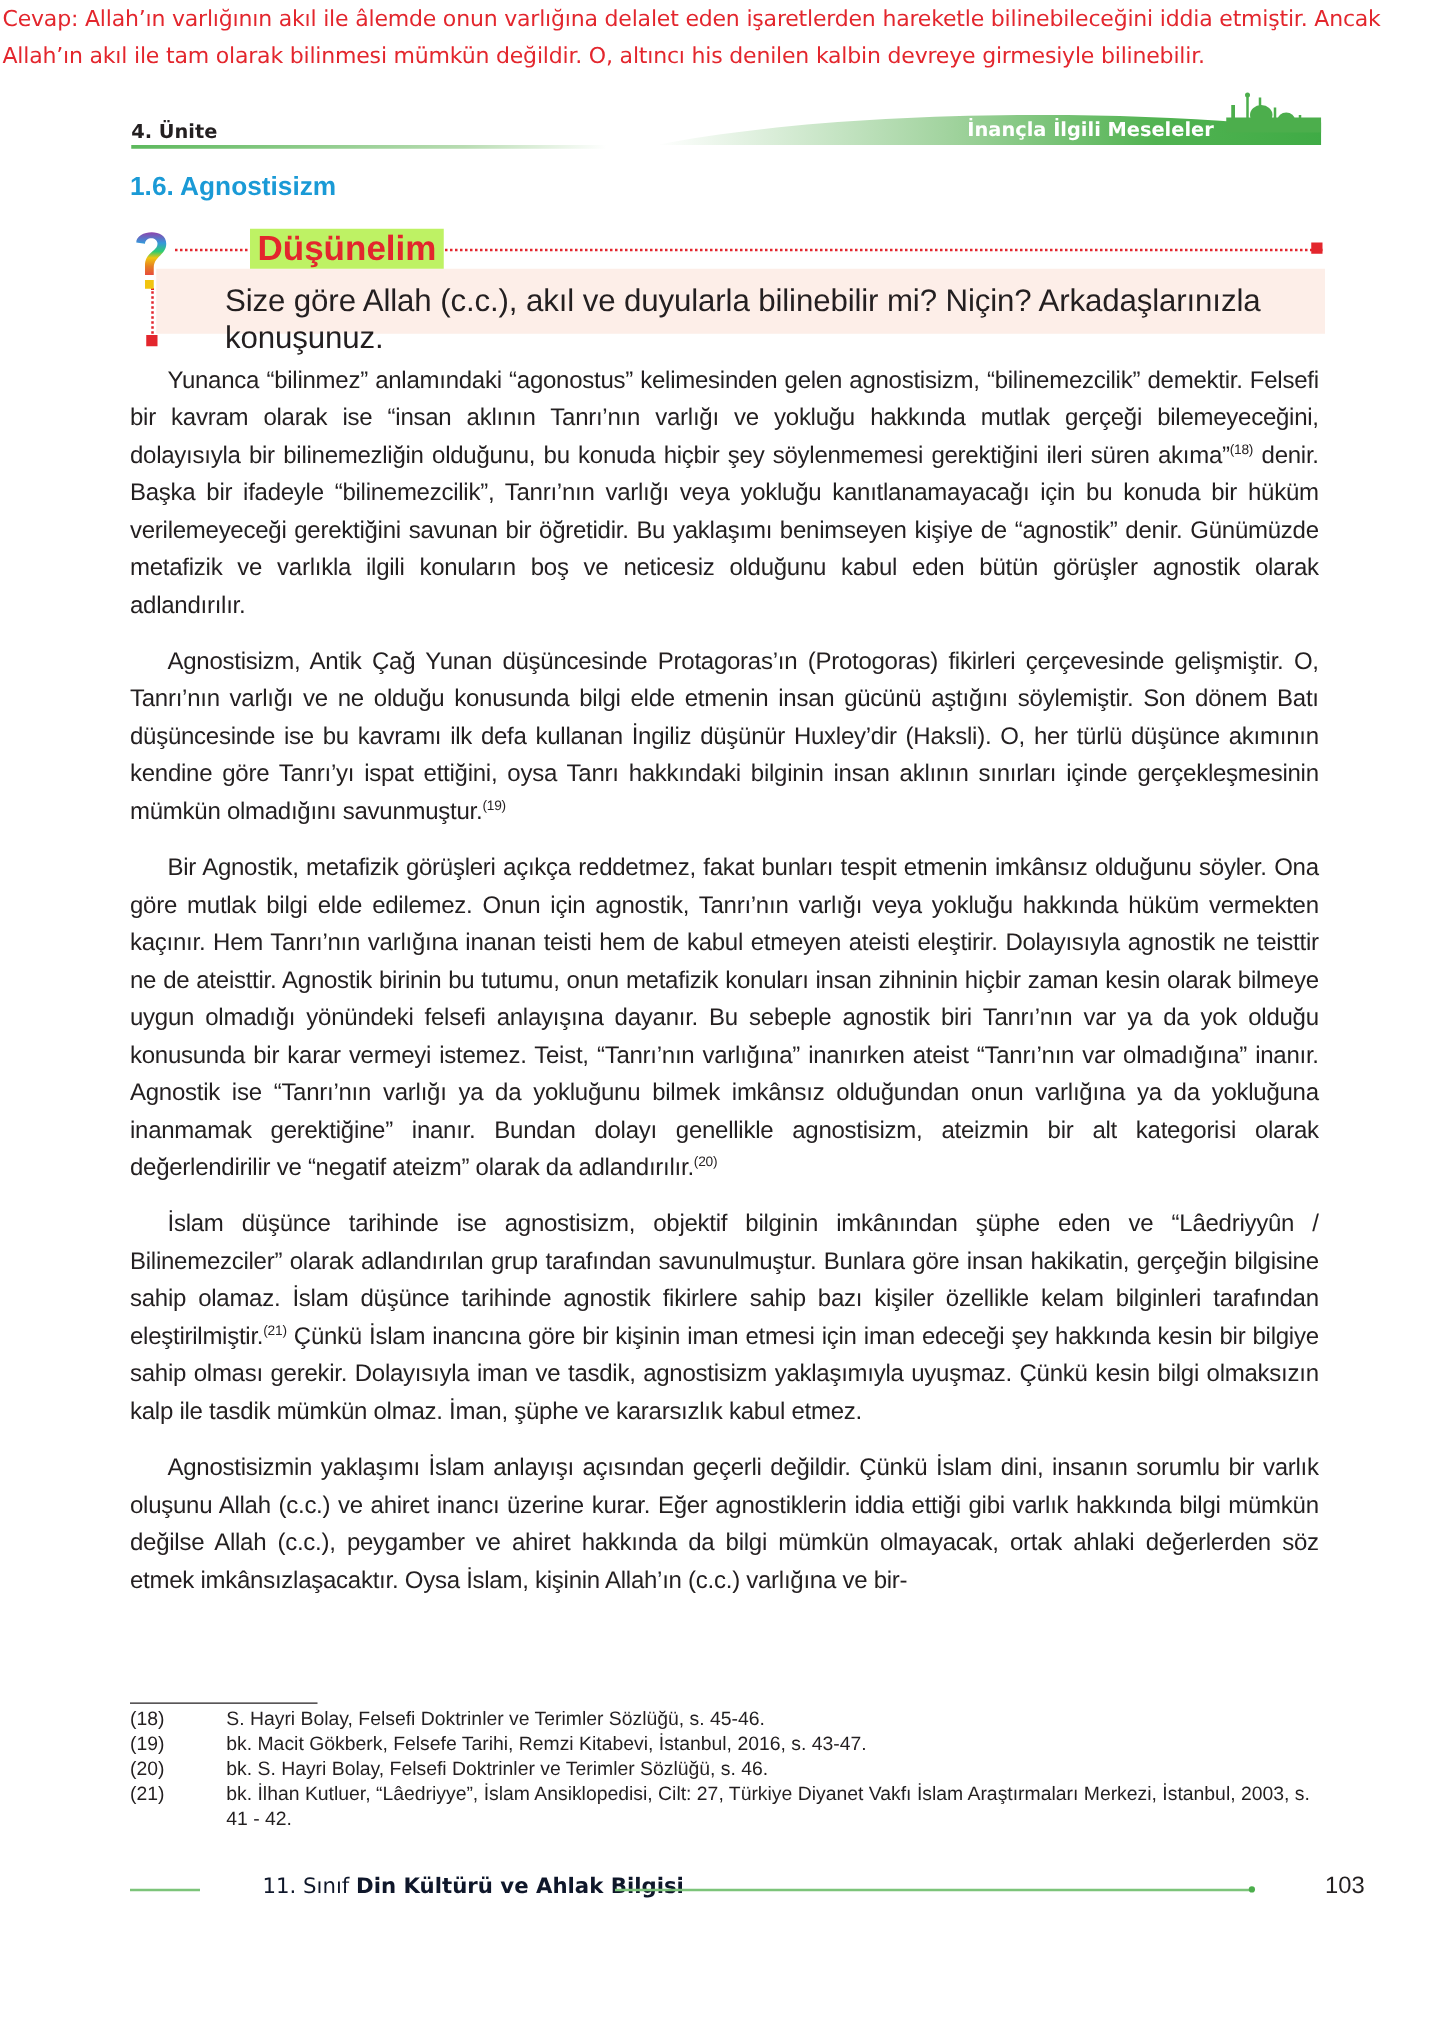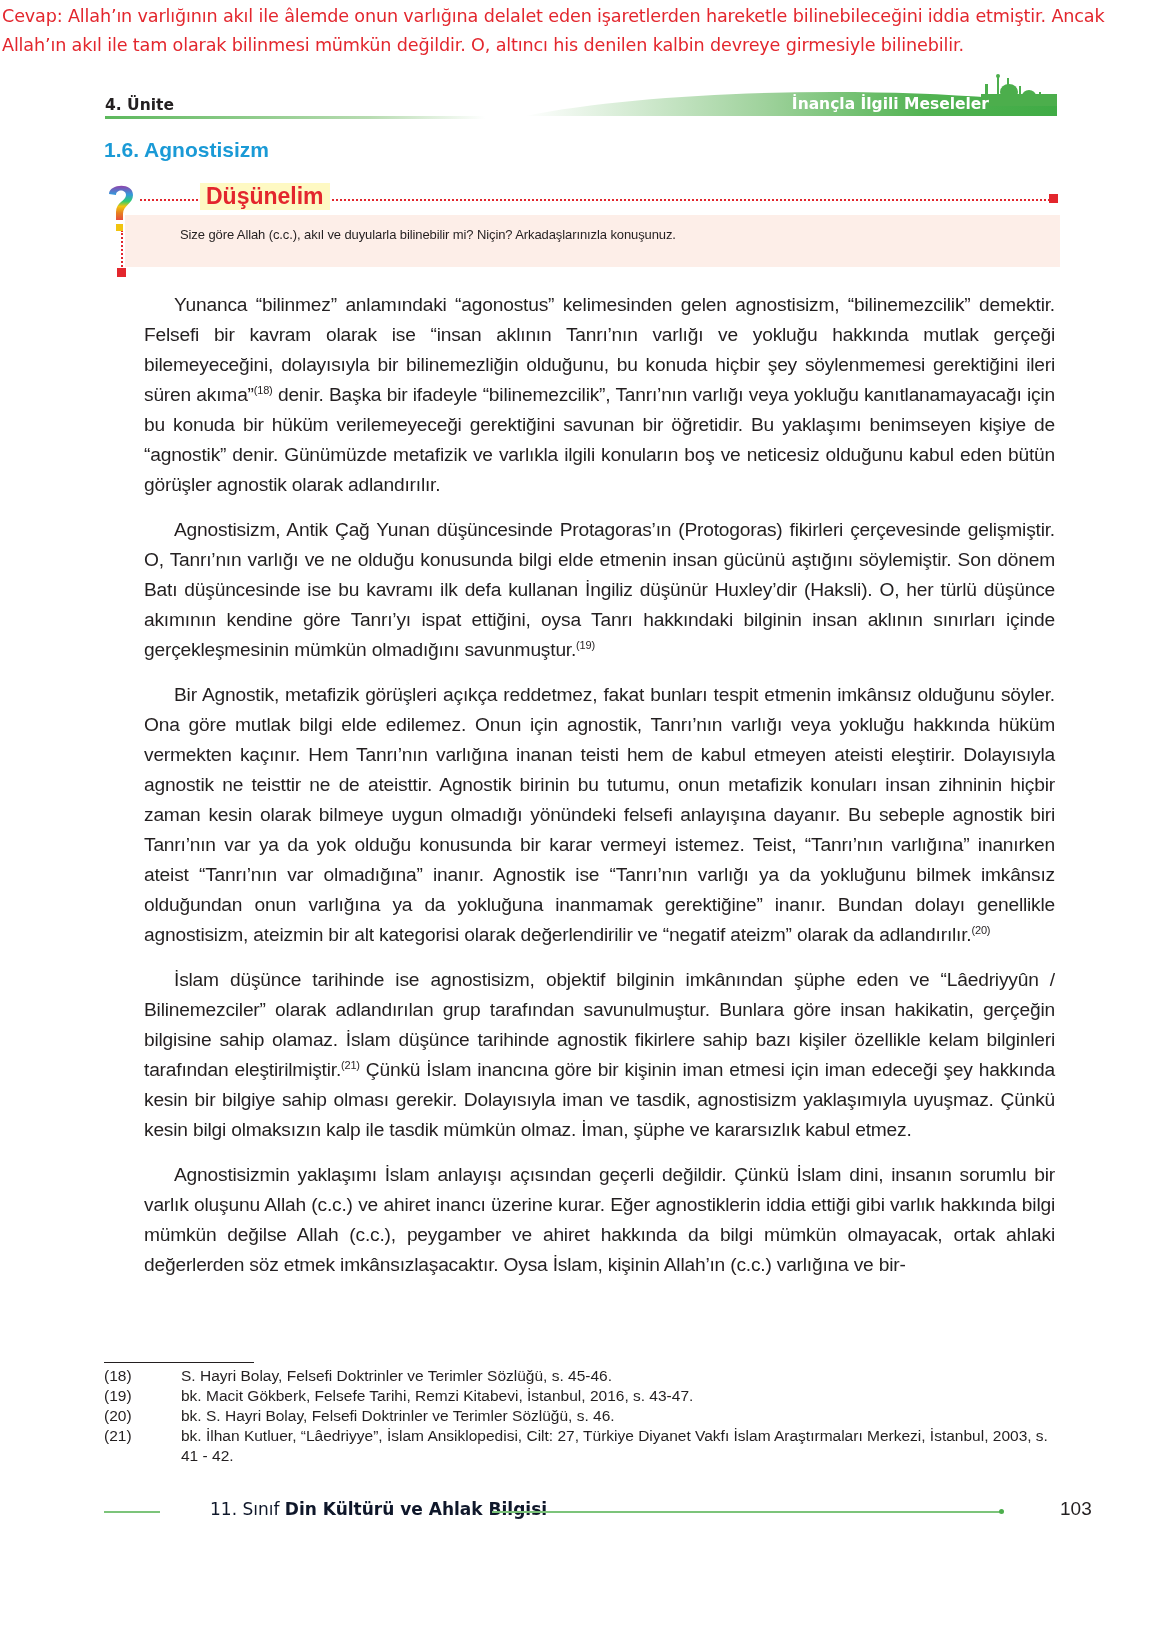--- a/index.html
+++ b/index.html
@@ -17,34 +17,34 @@
     position: absolute; left: 105px; top: 12px;
     font-family: "DejaVu Sans", sans-serif; font-weight: bold; font-size: 15.5px; color: #231f20;
   }
   .unit-underline {
     position: absolute; left: 105px; top: 32px; width: 380px; height: 3px;
     background: linear-gradient(to right, #5cb85c, #b8dcb2 70%, rgba(255,255,255,0));
   }
   .header-band { position: absolute; left: 525px; top: 0; width: 532px; height: 36px; }
   .header-band svg { position: absolute; left: 0; top: 0; }
   .header-title {
-    position: absolute; right: 68px; top: 11px;
+    position: absolute; right: 86px; top: 11px;
     font-family: "DejaVu Sans", sans-serif; font-weight: bold; font-size: 15.5px; color: #ffffff;
   }
 
   .section-title {
     position: absolute; left: 104px; top: 138px;
     font-weight: bold; font-size: 21px; color: #1a9ad6;
   }
 
   .think-box { position: absolute; left: 100px; top: 178px; width: 960px; height: 100px; }
   .qmark { position: absolute; left: 6px; top: 4px; }
   .think-title {
     position: absolute; left: 100px; top: 5px;
-    font-weight: bold; font-size: 23px; color: #e3262d; background: #fef9c3; padding: 0 6px;
+    font-weight: bold; font-size: 28px; color: #e3262d; background: #bef264; padding: 0 6px;
   }
   .dotline-top {
     position: absolute; left: 40px; top: 21px; width: 918px; height: 0;
     border-top: 2px dotted #e3262d;
   }
   .dotline-end {
     position: absolute; right: 2px; top: 16px; width: 9px; height: 9px; background: #e3262d;
   }
   .dotline-left {
     position: absolute; left: 21px; top: 52px; width: 0; height: 40px;
@@ -52,29 +52,29 @@
   }
   .dotline-left-end {
     position: absolute; left: 17px; top: 90px; width: 9px; height: 9px; background: #e3262d;
   }
   .think-panel {
     position: absolute; left: 25px; top: 37px; width: 935px; height: 52px;
     background: #fdeee8;
   }
   .think-text {
     position: absolute; left: 80px; top: 49px;
-    font-size: 13px; color: #231f20; letter-spacing: -0.1px;
+    font-size: 25px; color: #231f20; letter-spacing: -0.1px;
   }
 
   .body-text {
     position: absolute; left: 104px; top: 290px; width: 951px;
     font-size: 19.2px; line-height: 30px; color: #231f20; text-align: justify;
     letter-spacing: -0.2px;
   }
-  .body-text p { text-indent: 30px; margin-bottom: 15px; margin-left: 40px; }
+  .body-text p { text-indent: 30px; margin-bottom: 15px; }
   .body-text sup { font-size: 11px; vertical-align: 7px; line-height: 0; }
 
   .fn-rule { position: absolute; left: 104px; top: 1362px; width: 150px; height: 1px; background: #231f20; }
   .footnotes {
     position: absolute; left: 104px; top: 1366px; width: 951px;
     font-size: 15.5px; line-height: 20px; color: #231f20;
   }
   .fn { display: flex; }
   .fn-num { width: 45px; flex: none; }
   .fn-text { flex: 1; margin-left: 32px; }

